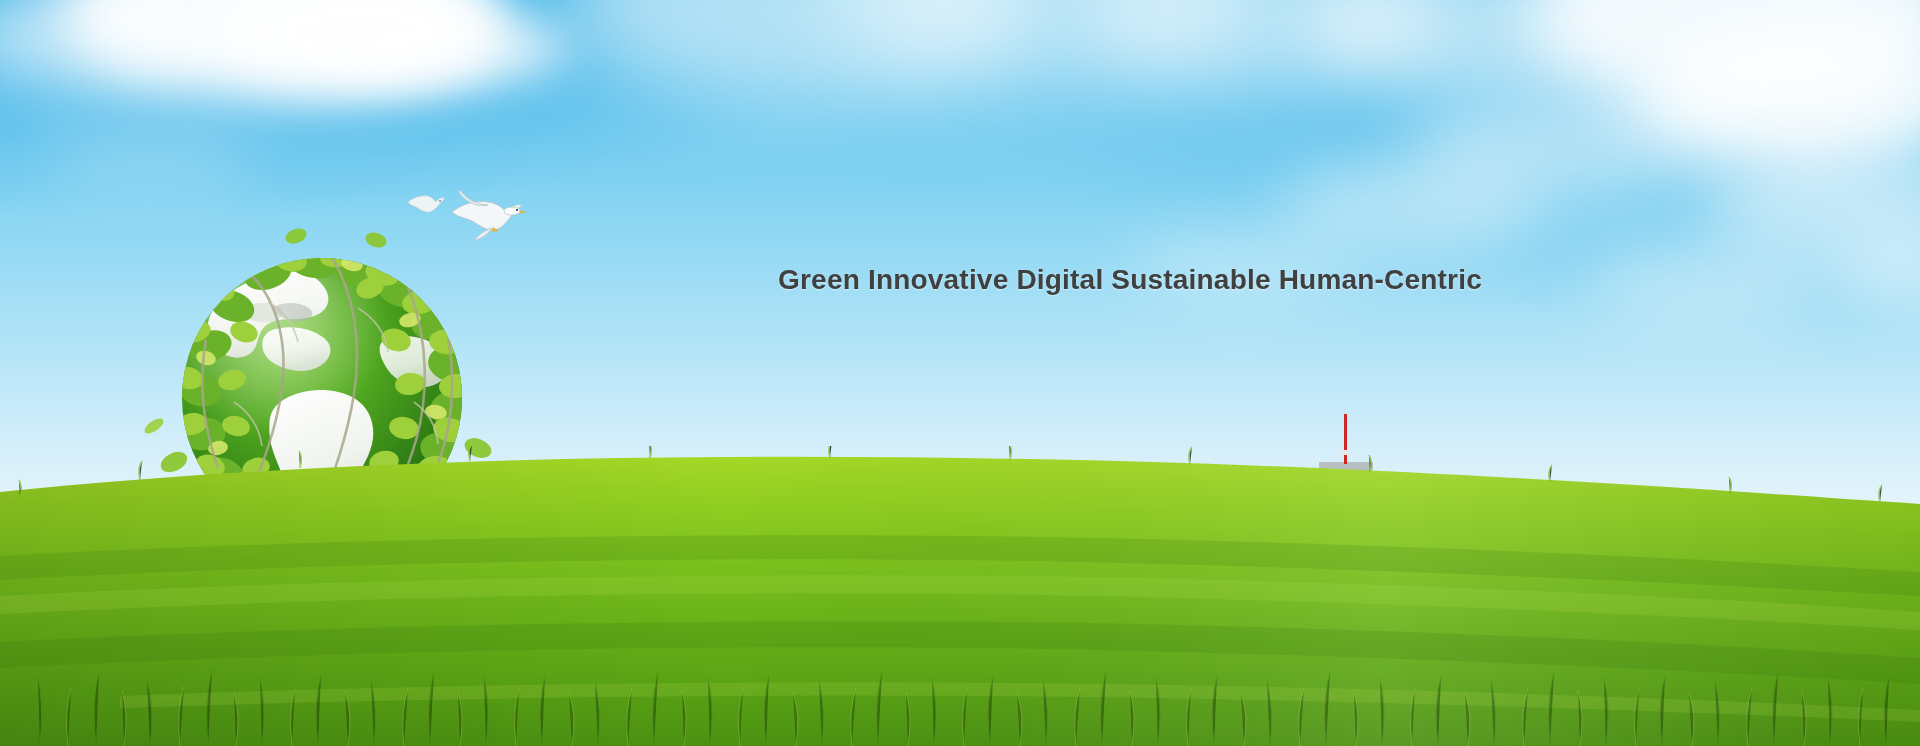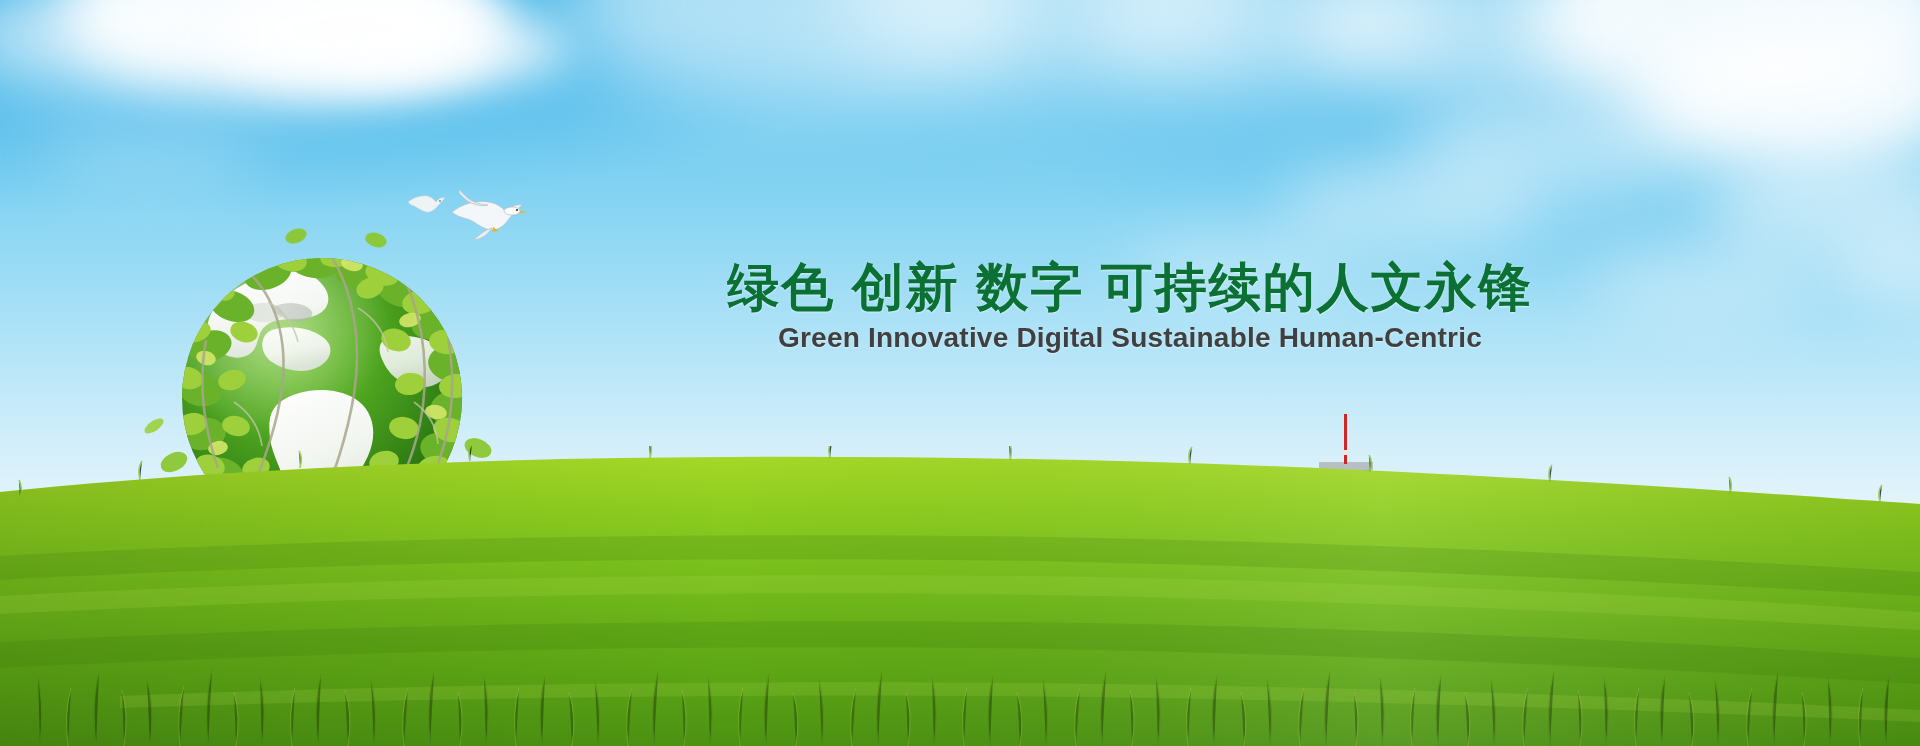--- a/index.html
+++ b/index.html
@@ -632,17 +632,16 @@
         <path d="M93,67 l6,4 l-7,0.6 z" fill="#e7b528" stroke="none"></path>
 
         <path d="M8,42 C14,37 22,35 28,36 C31,37 34,39 36,42 C38,39 41,37 45,38
                  C42,41 39,45 36,48 C33,51 29,53 26,52 C22,51 18,48 14,46 C11,45 9,44 8,42 Z" fill="#eef3f6" stroke="#c2ccd2" stroke-width=".6"></path>
         <circle cx="40" cy="41" r="0.8" fill="#444" stroke="none"></circle>
       </g>
     </svg>
   </div>
 
   <div class="headline">
-    <div class="cn" style="color:#0b7034">绿色  创新  数字  可持续的人文永锋</div>
     <div class="en" style="color:#404040">Green   Innovative   Digital   Sustainable   Human-Centric</div>
   </div>
 
 </div>
 
 </body></html>

